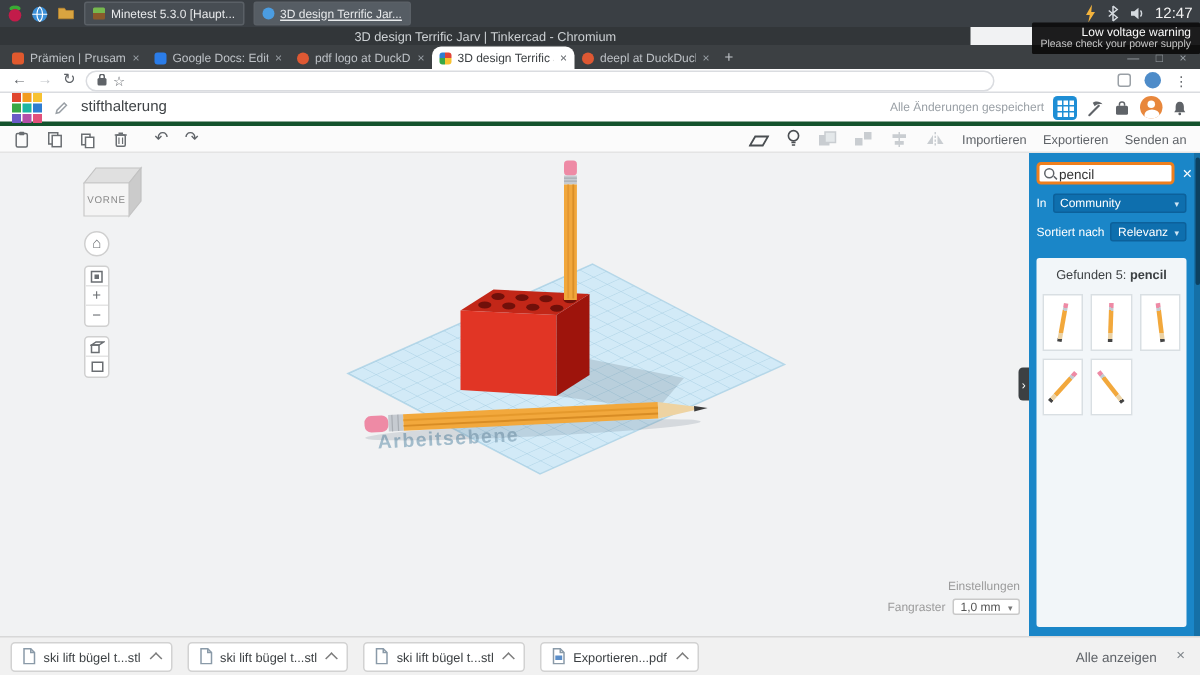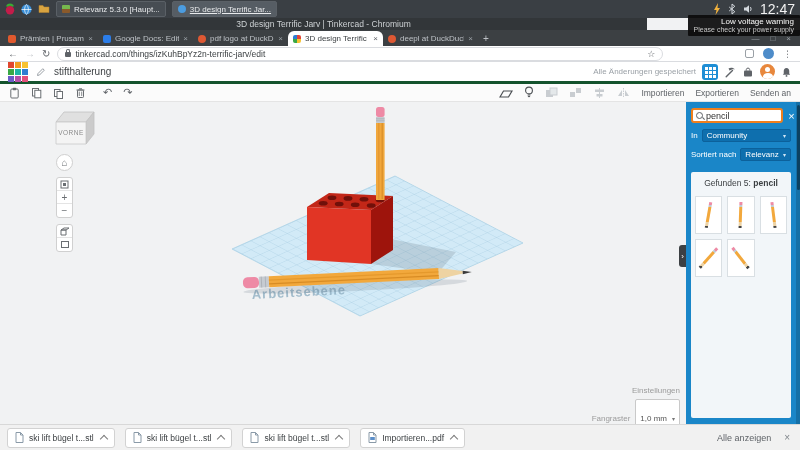--- a/index.html
+++ b/index.html
@@ -9,21 +9,21 @@
 
   
   .taskbar{position:absolute;left:0;top:0;width:800px;height:18px;background:#3a3f44;
     display:flex;align-items:center;gap:6px;padding:0 5px;box-sizing:border-box;}
   .win-btn{height:14px;background:#474d53;border:1px solid #5a6066;border-radius:2px;color:#e8eaec;
     font-size:8px;display:flex;align-items:center;gap:4px;padding:0 5px;max-width:118px;white-space:nowrap;overflow:hidden;}
   .win-btn.active{background:#565d64;text-decoration:underline;}
   .appic{width:8px;height:8px;flex:none;border-radius:1px;}
   .appic.round{border-radius:50%;}
   .tb-right{margin-left:auto;display:flex;align-items:center;gap:7px;}
-  .clock{font-size:14px;color:#f2f2f2;}
+  .clock{font-size:10px;color:#f2f2f2;}
 
   
   .titlebar{position:absolute;left:0;top:18px;width:647px;height:12px;background:#323639;
     color:#cdd1d4;font-size:8.5px;line-height:12px;text-align:center;}
   .warning{position:absolute;top:15px;right:0;background:rgba(12,12,12,.93);padding:2px 6px 3px;
     text-align:right;z-index:60;border-radius:1px;}
   .warning .l1{font-size:8px;color:#fafafa;}
   .warning .l2{font-size:7px;color:#c7c7c7;}
 
   
@@ -88,21 +88,21 @@
   .ctl-group{margin-top:6px;border:1px solid #d0d0d0;border-radius:3px;background:#fff;overflow:hidden;}
   .ctl-btn{width:15px;height:13px;display:flex;align-items:center;justify-content:center;color:#6a6e72;
     font-size:10px;border-bottom:1px solid #e4e4e4;box-sizing:border-box;}
   .ctl-btn:last-child{border-bottom:none;}
 
   .corner{position:absolute;right:120px;top:284px;text-align:right;}
   .settings{font-size:8px;color:#9b9b9b;}
   .snaprow{display:flex;align-items:center;gap:5px;justify-content:flex-end;margin-top:4px;}
   .snaplbl{font-size:8px;color:#9b9b9b;}
   .snapsel{border:1px solid #c9c9c9;background:#fff;border-radius:2px;font-size:8px;color:#555;
-    padding:14px 4px;display:flex;align-items:center;gap:5px;}
+    padding:0 4px;display:flex;align-items:center;gap:5px;}
   .caret7{font-size:6px;color:#777;}
 
   .panel-handle{position:absolute;left:679px;top:143px;width:7px;height:22px;background:#3c4043;
     border-radius:3px 0 0 3px;color:#fff;font-size:8px;display:flex;align-items:center;justify-content:center;}
 
   
   .panel{position:absolute;right:0;top:0;width:114px;height:322px;background:#1a86c8;box-sizing:border-box;}
   .search-row{display:flex;align-items:center;gap:4px;margin:6px 4px 0 5px;}
   .search-box{flex:1;height:15px;background:#fff;border:2px solid #ef7f1d;border-radius:3px;
     display:flex;align-items:center;gap:3px;padding:0 3px;box-sizing:border-box;}
@@ -152,21 +152,21 @@
       </svg>
     <svg width="11" height="11" viewBox="0 0 11 11">
         <circle cx="5.5" cy="5.5" r="5" fill="#3a8fd8"></circle>
         <path d="M0.5,5.5 H10.5 M5.5,0.5 C3,3 3,8 5.5,10.5 M5.5,0.5 C8,3 8,8 5.5,10.5" stroke="#fff" stroke-width="0.7" fill="none"></path>
       </svg>
     <svg width="12" height="10" viewBox="0 0 12 10">
         <path d="M1,1.5 h4 l1,1.5 h5 v5.5 h-10 Z" fill="#d9a440" stroke="#b8862f" stroke-width="0.5"></path>
       </svg>
     <div class="win-btn">
       <span class="appic" style="background:linear-gradient(#76b84e 50%,#8a5a2b 50%)"></span>
-      <span>Relevanz 5.3.0 [Haupt...</span>
+      <span>Minetest 5.3.0 [Haupt...</span>
     </div>
     <div class="win-btn active">
       <span class="appic round" style="background:#4b9ce0"></span>
       <span>3D design Terrific Jar...</span>
     </div>
     <div class="tb-right">
       <svg width="8" height="12" viewBox="0 0 8 12">
           <polygon points="5,0 1,7 3.5,7 2.5,12 7,5 4.5,5" fill="#f3b33d"></polygon>
         </svg>
       <svg width="8" height="12" viewBox="0 0 8 12">
@@ -222,21 +222,20 @@
       <span>×</span>
     </div>
   </div>
 
   <div class="navbar">
     <span class="nav-ic">←</span>
     <span class="nav-ic disabled">→</span>
     <span class="nav-ic">↻</span>
     <div class="omnibox">
       <span class="lock"></span>
-      <span class="url">tinkercad.com/things/izKuhBpYz2n-terrific-jarv/edit</span>
       <span class="star">☆</span>
     </div>
     <div class="nav-right">
       <span class="ext-ic"></span>
       <span class="prof"></span>
       <span class="menu3">⋮</span>
     </div>
   </div>
 
   <div class="tc-header">
@@ -511,20 +510,20 @@
         </svg>
       <span>ski lift bügel t...stl</span>
       <span class="chev-up"></span>
     </div>
     <div class="chip">
       <svg width="9" height="11" viewBox="0 0 9 11">
           <path d="M1,0.5 H5.5 L8,3 V10.5 H1 Z" fill="#fff" stroke="#8a9aa8"></path>
           <path d="M5.5,0.5 V3 H8" fill="none" stroke="#8a9aa8"></path>
           <rect x="2.2" y="5" width="4.6" height="3" fill="#5b8ec9"></rect>
         </svg>
-      <span>Importieren...pdf</span>
+      <span>Exportieren...pdf</span>
       <span class="chev-up"></span>
     </div>
     <span class="show-all">Alle anzeigen</span>
     <span class="shelf-x">×</span>
   </div>
 
 </div>
 
 </body></html>

